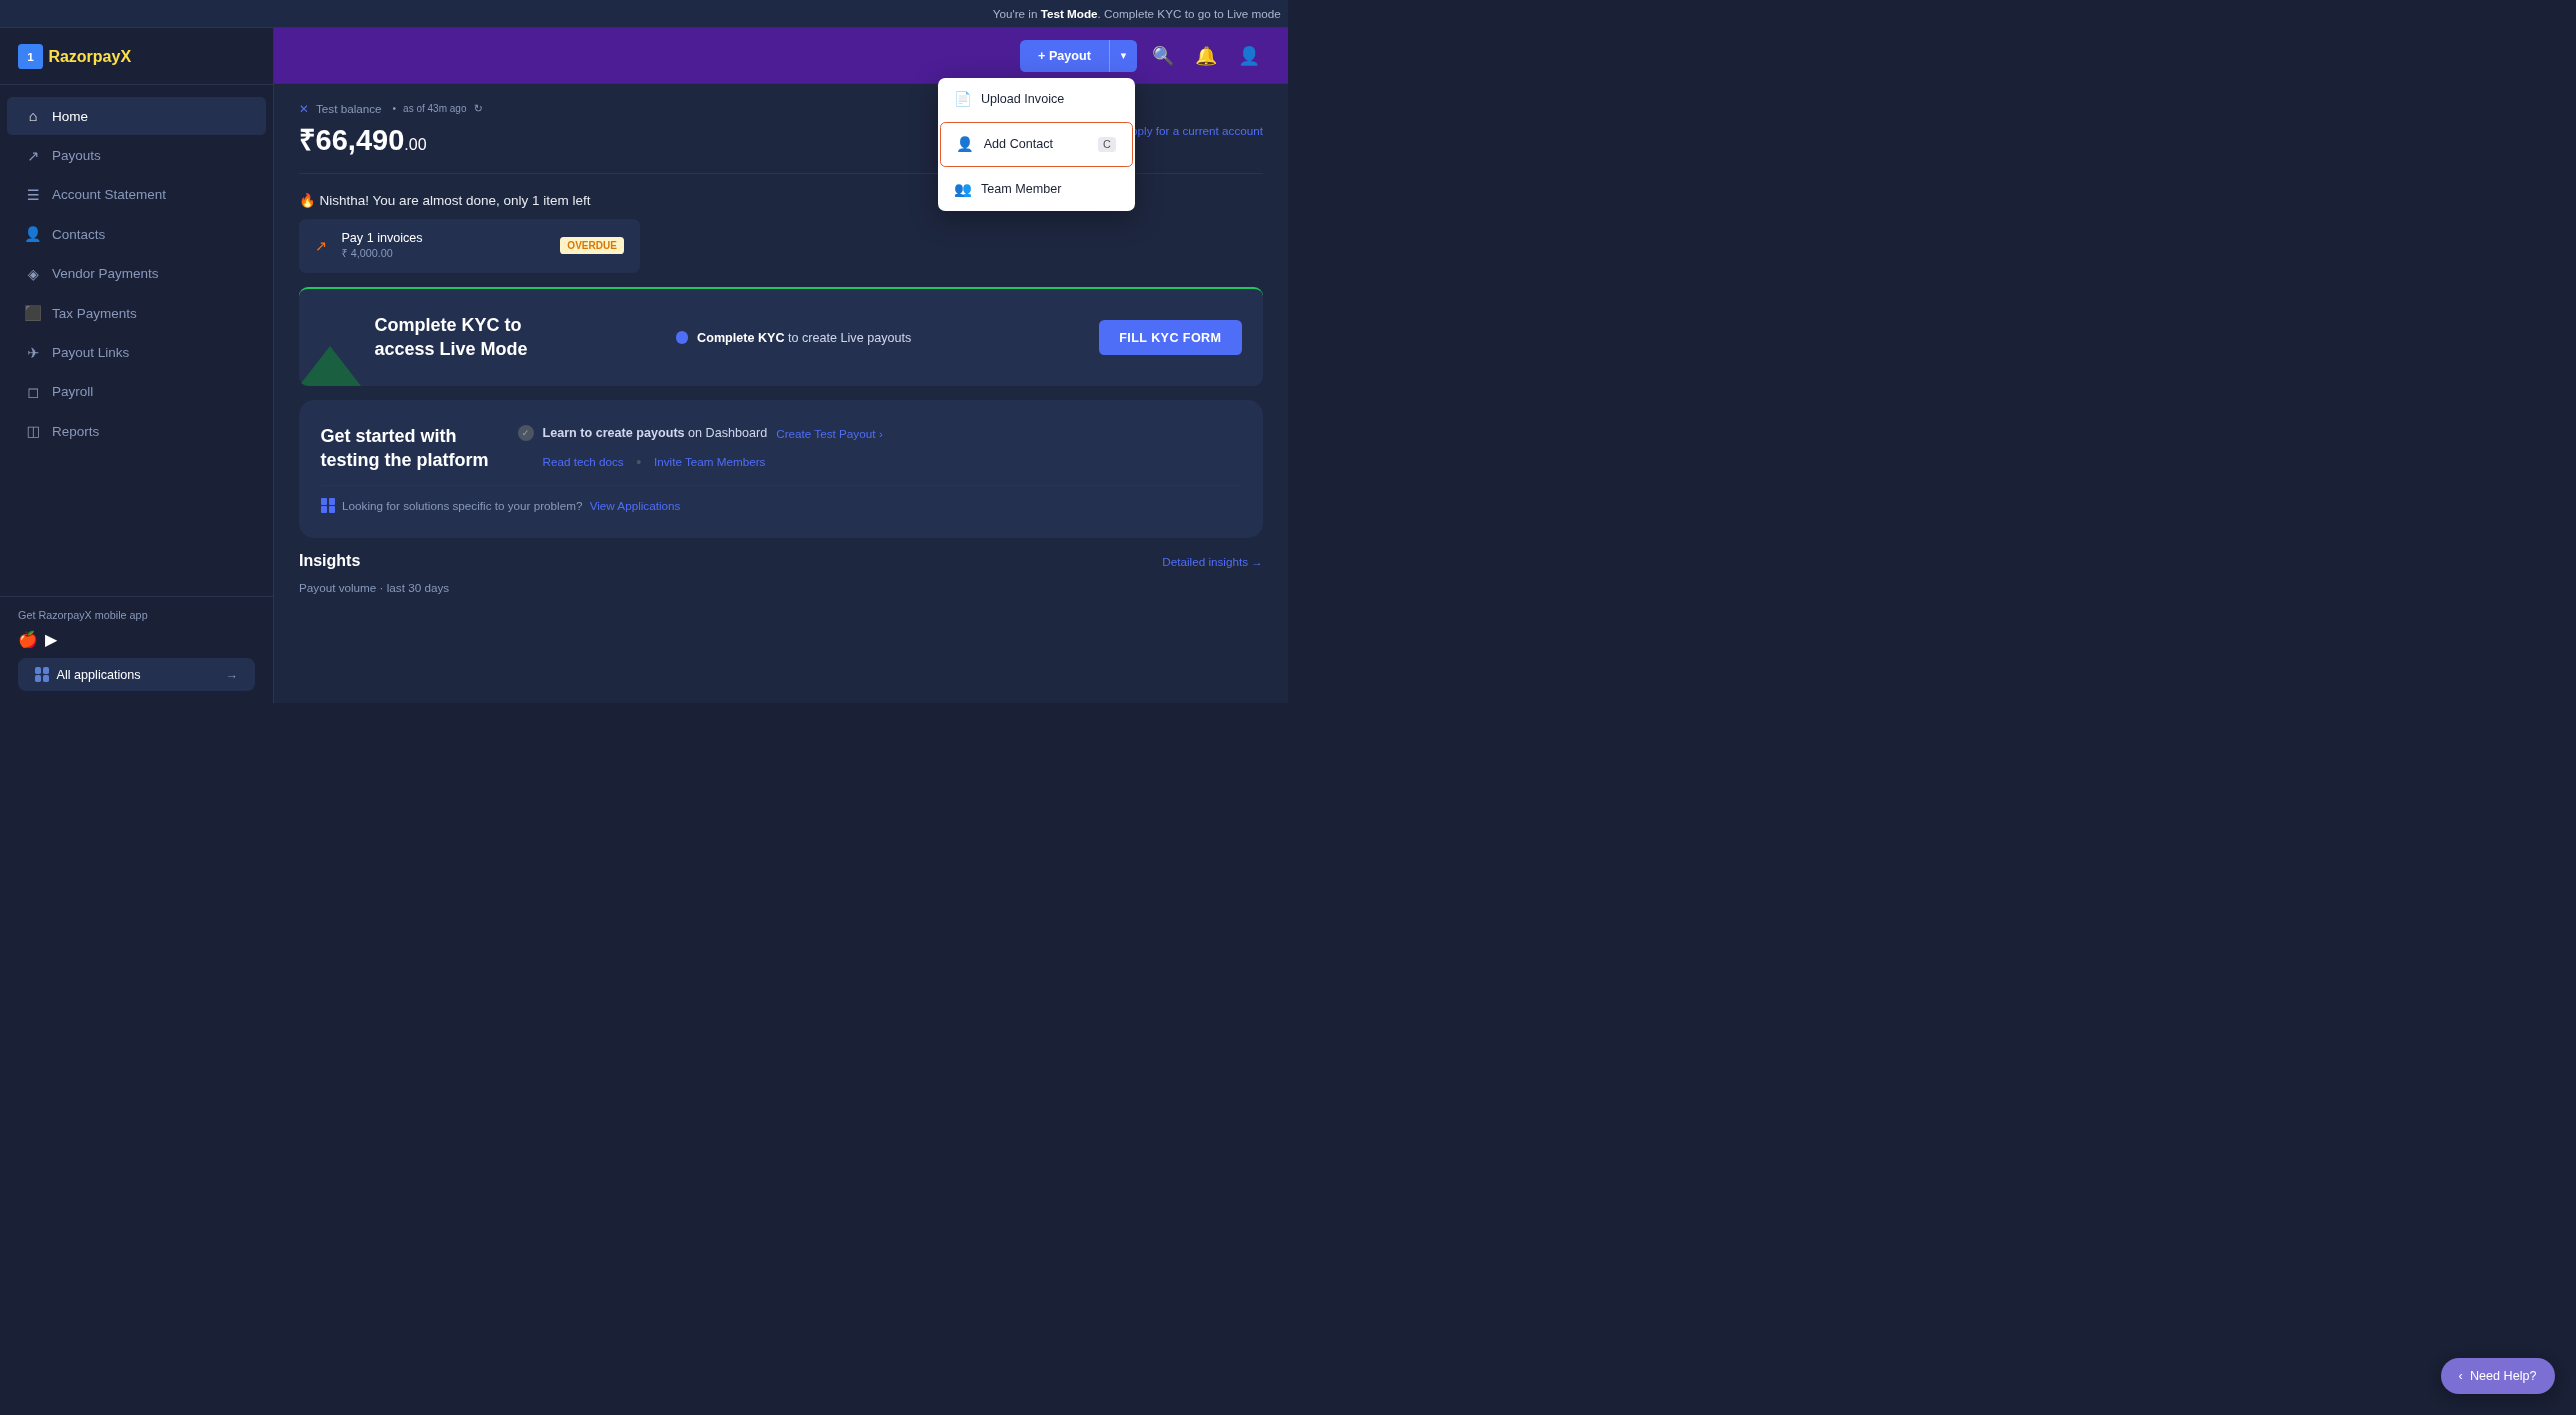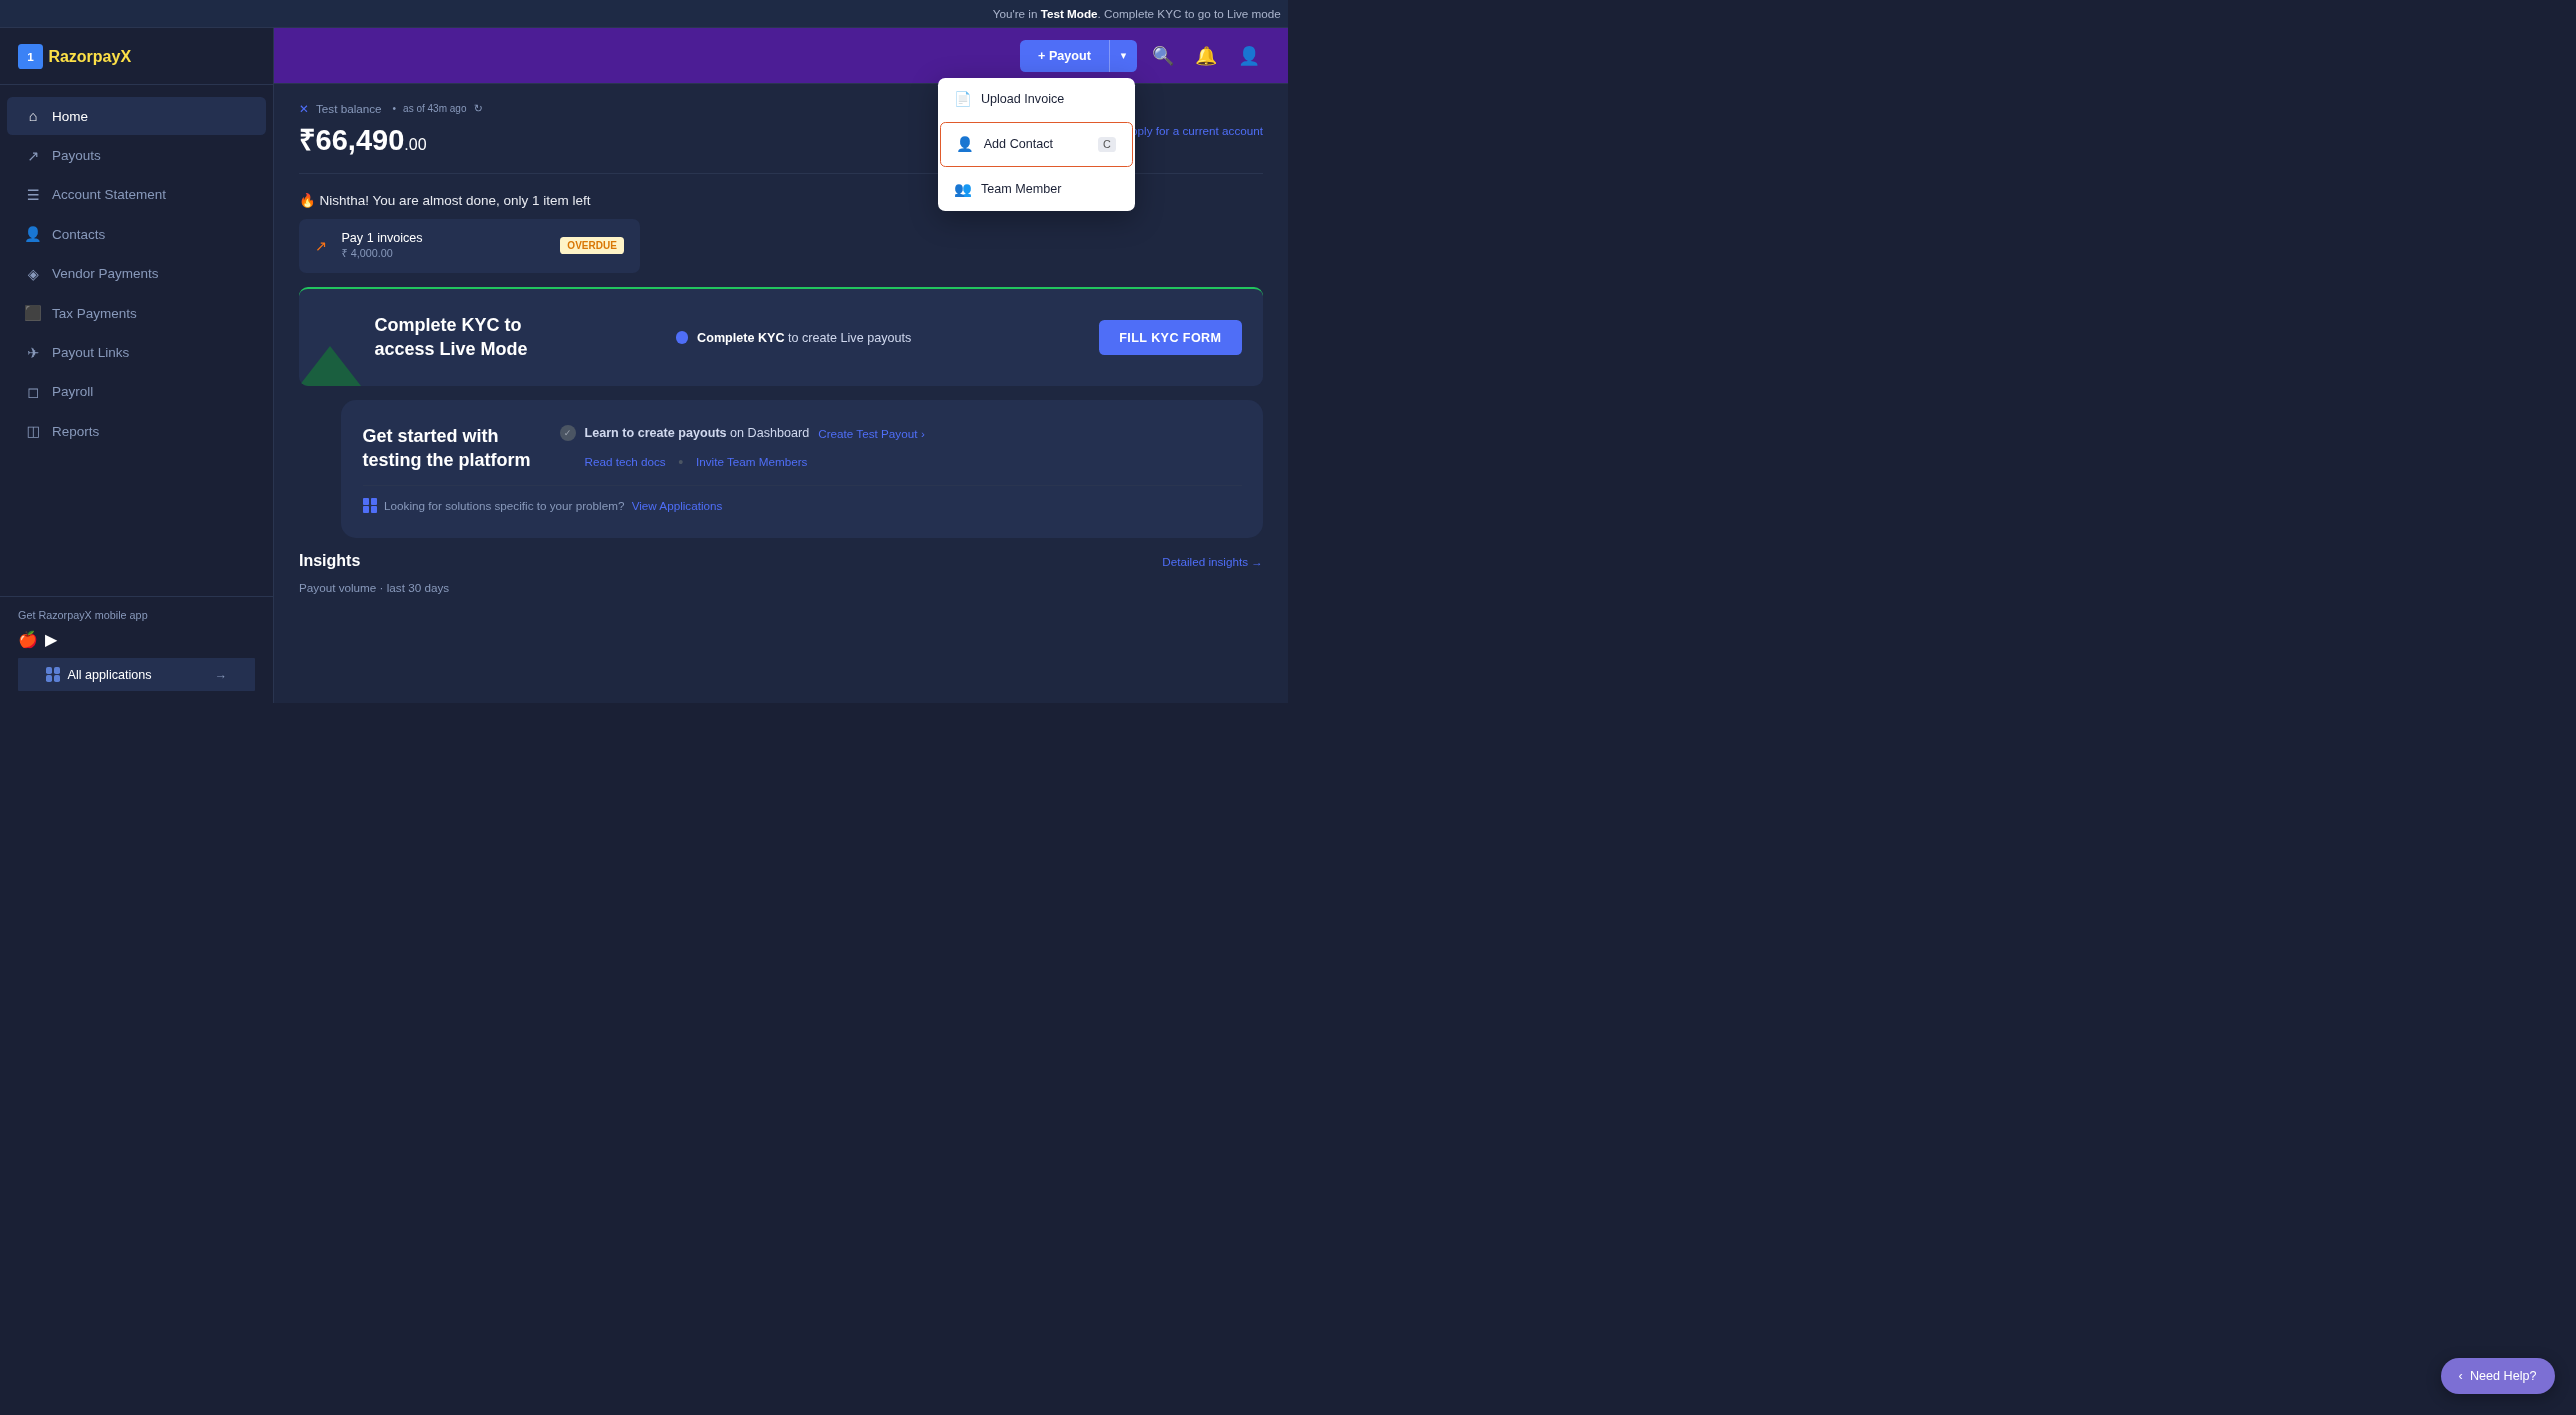--- a/index.html
+++ b/index.html
@@ -125,22 +125,22 @@
 
     .badge-icon {
       font-size: 16px;
     }
 
     .all-apps-btn {
       display: flex;
       align-items: center;
       justify-content: space-between;
       background: #243050;
-      border-radius: 1px;
-      padding: 9px 28px;
+      border-radius: 8px;
+      padding: 9px 17px;
       margin-top: 9px;
       cursor: pointer;
     }
 
     .all-apps-left {
       display: flex;
       align-items: center;
       gap: 7.2px;
       font-size: 12.6px;
       color: #fff;
@@ -438,21 +438,20 @@
       letter-spacing: 0.4px;
       white-space: nowrap;
     }
 
     
     .started-card {
       background: #243050;
       border-radius: 15px;
       padding: 25px 21.5px;
       margin-bottom: 14.4px;
-      margin-left: 42px;
     }
 
     .started-inner {
       display: flex;
       align-items: flex-start;
       gap: 18px;
     }
 
     .started-title {
       font-size: 18px;

